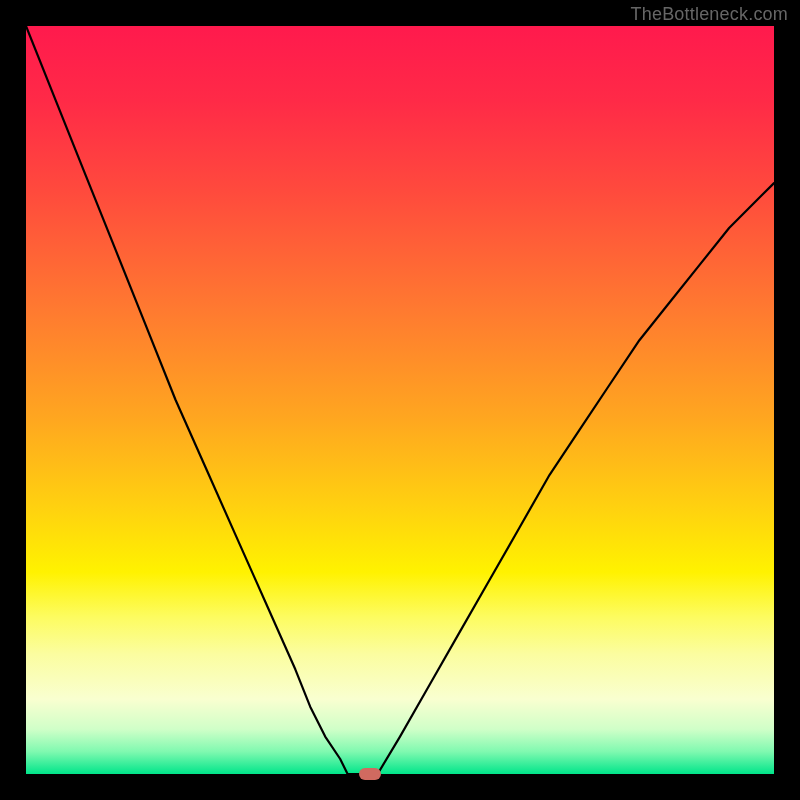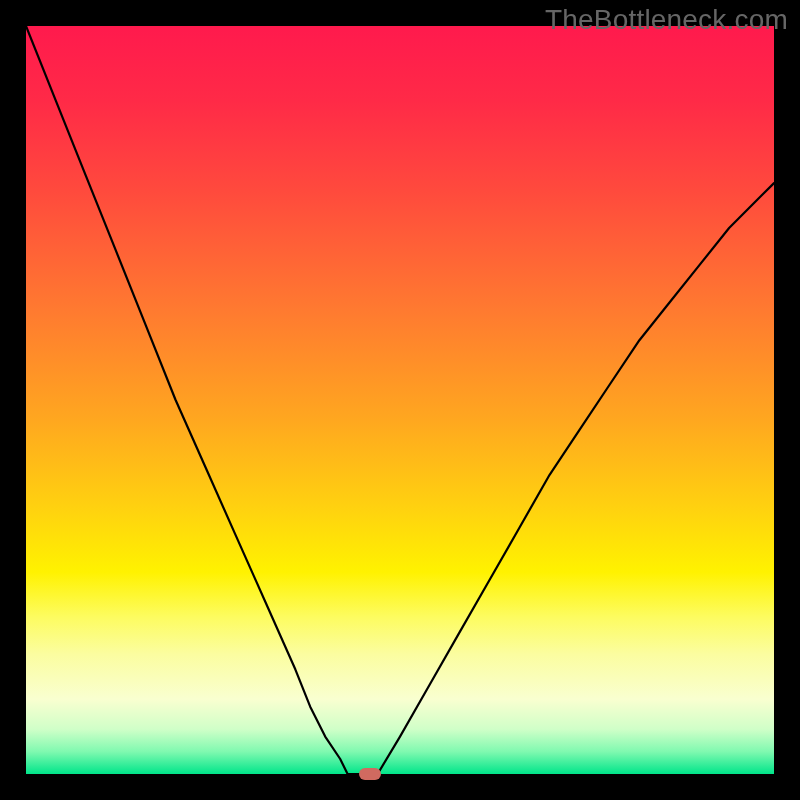--- a/index.html
+++ b/index.html
@@ -15,21 +15,21 @@
     position: relative;
     width: 800px;
     height: 800px;
     background: #000;
   }
   .watermark {
     position: absolute;
     top: 4px;
     right: 12px;
     color: #666;
-    font-size: 28px;
+    font-size: 18px;
     font-weight: 500;
     letter-spacing: 0.2px;
     z-index: 10;
   }
   .plot-area {
     position: absolute;
     left: 26px;
     top: 26px;
     width: 748px;
     height: 748px;

